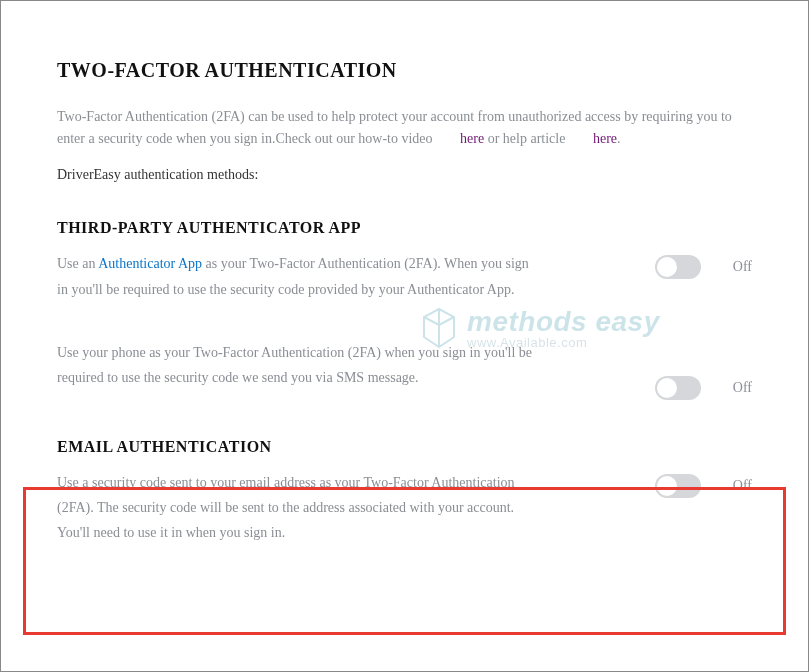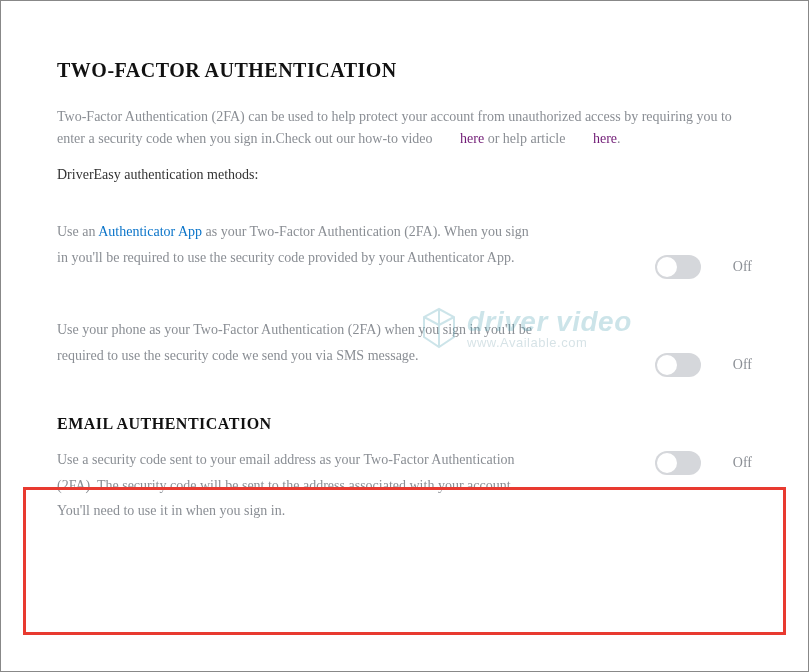--- a/index.html
+++ b/index.html
@@ -125,20 +125,21 @@
   <h1 class="main-title">TWO-FACTOR AUTHENTICATION</h1>
 
   <p class="intro">
     <span>Two-Factor Authentication (2FA) can be used to help protect your account from unauthorized access by requiring you to enter a security code when you sign in.Check out our how-to video </span><a href="#">here</a><span> or help article </span><a href="#">here</a><span>.</span>
   </p>
 
   <p class="avail">DriverEasy authentication methods:</p>
 
   <div class="method">
     <div class="method-text">
+      <h2 class="method-title">THIRD-PARTY AUTHENTICATOR APP</h2>
       <p class="method-desc">
         <span>Use an </span><a href="#">Authenticator App</a><span> as your Two-Factor Authentication (2FA). When you sign in you'll be required to use the security code provided by your Authenticator App.</span>
       </p>
     </div>
     <div class="toggle-area">
       <div class="toggle">
           <div class="knob"></div>
         </div>
       <span class="toggle-label">Off</span>
     </div>
@@ -180,16 +181,16 @@
 <div class="watermark">
   <svg width="36" height="42" viewBox="0 0 36 42">
     <g fill="none" stroke="#5aa8b8" stroke-width="2">
       <path d="M18 2 L33 10 L33 30 L18 40 L3 30 L3 10 Z"></path>
       <path d="M18 2 L18 40"></path>
       <path d="M3 10 L18 18 L33 10"></path>
       <path d="M18 18 L18 40"></path>
     </g>
   </svg>
   <div class="wm-text">
-    <div class="wm-main">driver video</div>
+    <div class="wm-main">methods easy</div>
     <div class="wm-sub">www.Available.com</div>
   </div>
 </div>
 
 </body></html>

